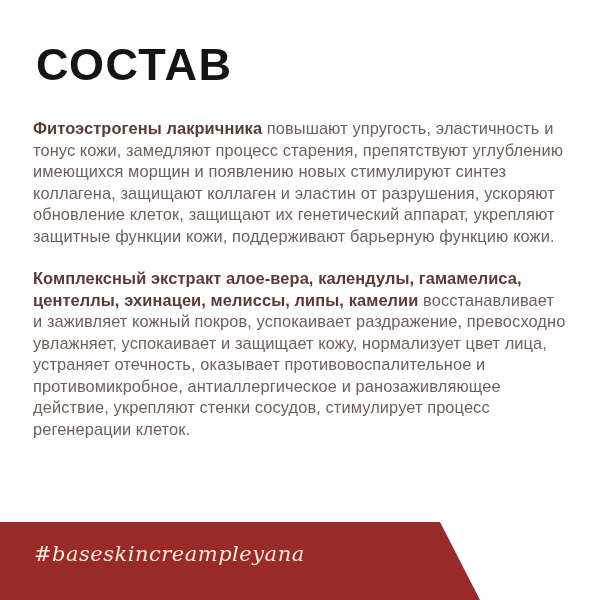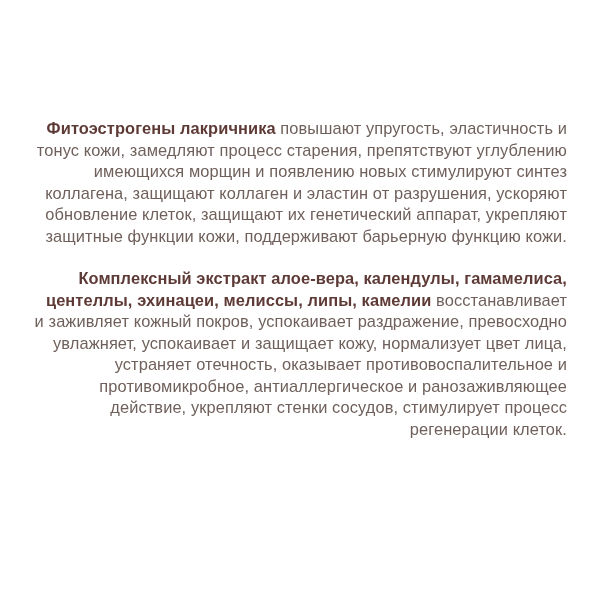--- a/index.html
+++ b/index.html
@@ -36,21 +36,20 @@
     left: 33px;
     top: 118px;
     width: 534px;
     font-size: 16.4px;
     line-height: 21.5px;
     color: var(--body-color, #6f605b);
     letter-spacing: 0.1px;
   }
   .para {
     margin: 0 0 21px 0;
-    text-align: right;
   }
   .lead {
     font-weight: bold;
     color: var(--lead-color, #5e3a36);
   }
   .banner {
     position: absolute;
     left: 0;
     top: 522px;
     width: 480px;
@@ -68,24 +67,28 @@
     letter-spacing: 0.5px;
     color: var(--hashtag-color, #f5ead9);
     white-space: nowrap;
   }
 </style>
 </head>
 <body>
 
 <div class="page">
 
+  <h1 class="title">СОСТАВ</h1>
 
   <div class="content">
 
     <p class="para"><span class="lead">Фитоэстрогены лакричника</span><span class="rest"> повышают упругость, эластичность и тонус кожи, замедляют процесс старения,  препятствуют углублению имеющихся морщин и появлению новых стимулируют синтез коллагена, защищают коллаген и эластин от разрушения, ускоряют обновление клеток, защищают их генетический аппарат, укрепляют защитные функции кожи, поддерживают барьерную функцию кожи.</span></p>
 
 
     <p class="para"><span class="lead">Комплексный экстракт алое-вера, календулы, гамамелиса, центеллы, эхинацеи, мелиссы, липы, камелии</span><span class="rest"> восстанавливает и заживляет кожный покров, успокаивает раздражение, превосходно увлажняет, успокаивает и защищает кожу, нормализует цвет лица, устраняет отечность, оказывает противовоспалительное и противомикробное, антиаллергическое и ранозаживляющее действие, укрепляют стенки сосудов, стимулирует процесс регенерации клеток.</span></p>
 
   </div>
 
+  <div class="banner">
+    <span class="hashtag">#baseskincreampleyana</span>
+  </div>
 
 </div>
 
 </body></html>

